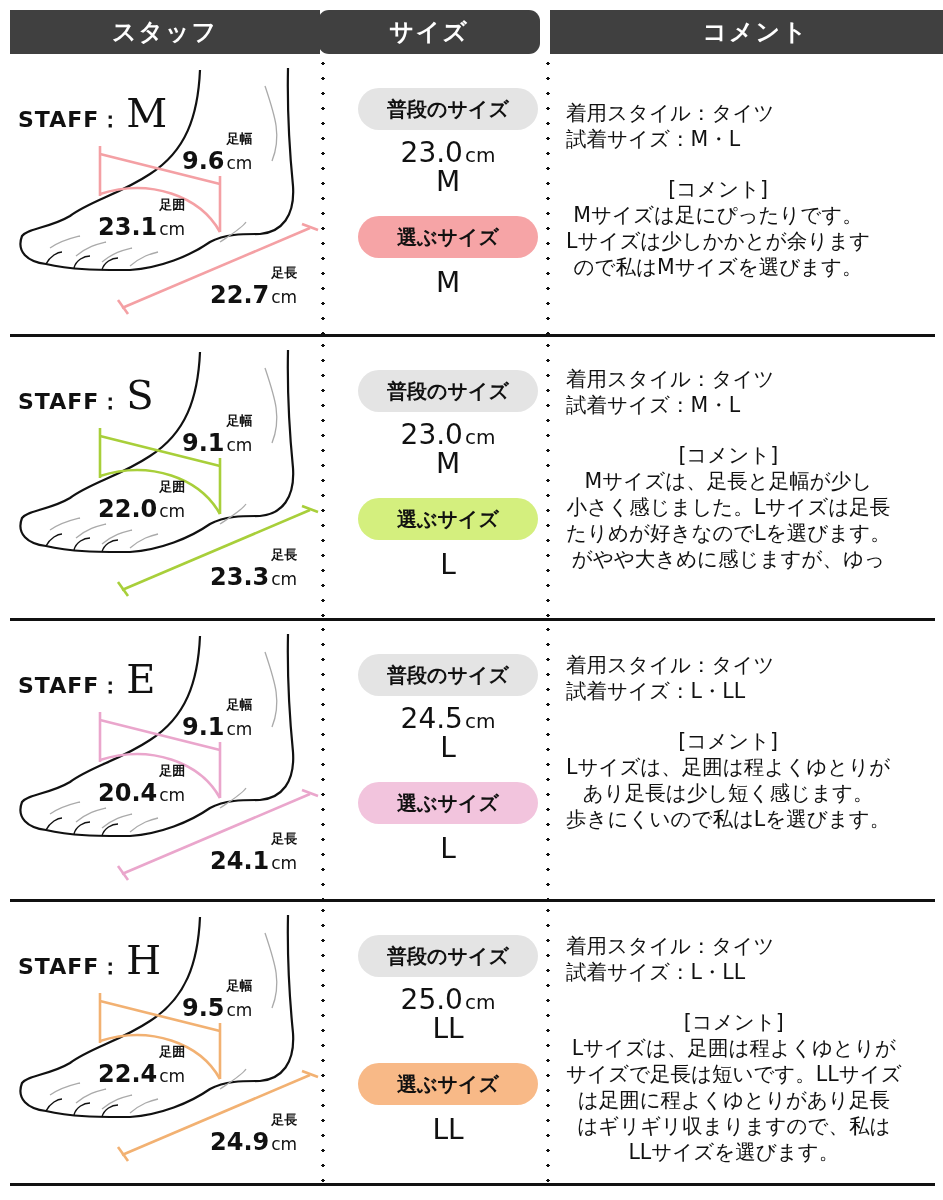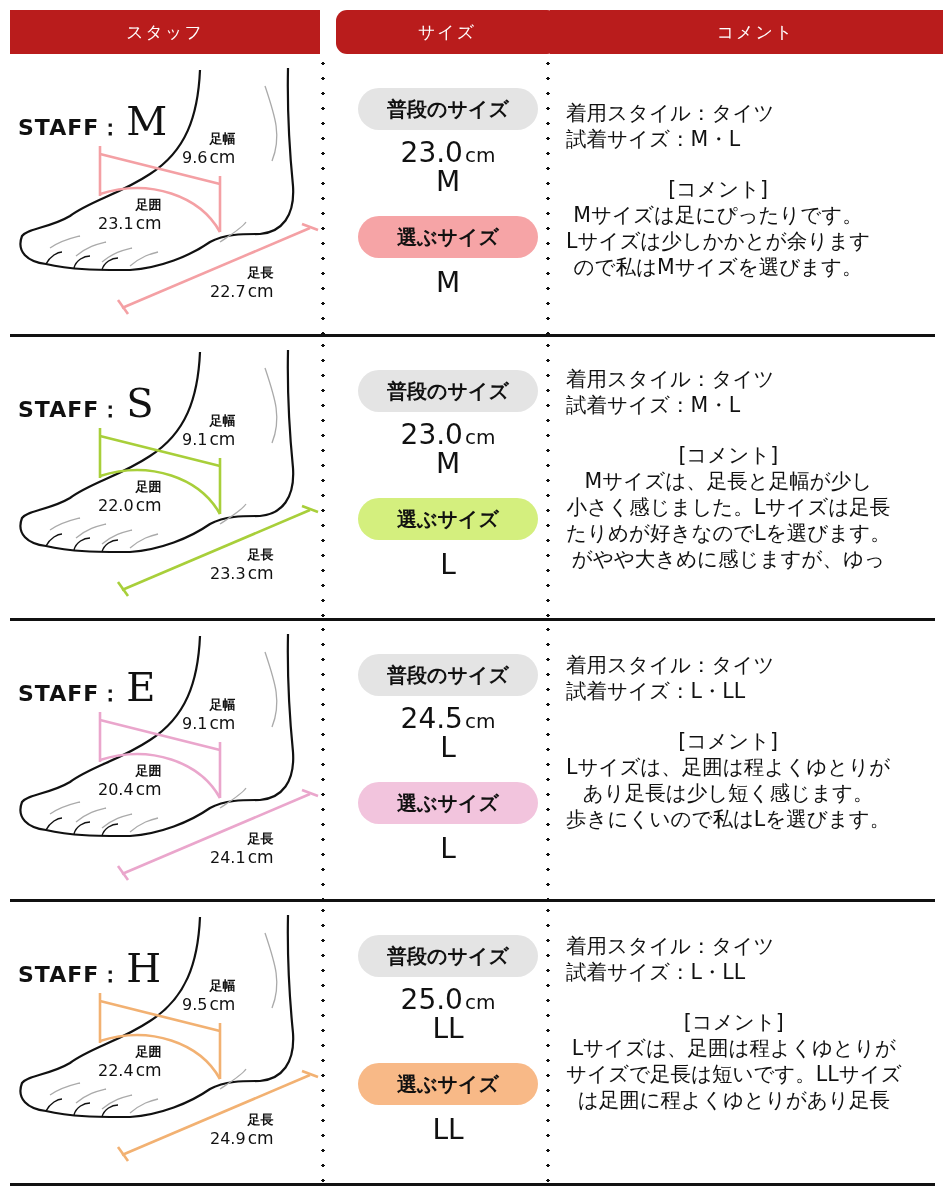--- a/index.html
+++ b/index.html
@@ -1,41 +1,41 @@
 <!DOCTYPE html>
 <html><head>
 <meta charset="utf-8">
 <style>
   * { box-sizing: border-box; margin: 0; padding: 0; }
   html, body { width: 943px; height: 1200px; background: #ffffff; overflow: hidden; }
   body { font-family: "DejaVu Sans", "Liberation Sans", sans-serif; color: #111; position: relative; }
 
   .header { position: absolute; top: 10px; left: 10px; width: 925px; height: 44px; }
-  .hcell { position: absolute; top: 0; height: 44px; background: #b91c1c; color: #fff;
-           font-size: 17px; font-weight: normal; display: flex; align-items: center; justify-content: center; letter-spacing: 2px; }
+  .hcell { position: absolute; top: 0; height: 44px; background: #404040; color: #fff;
+           font-size: 24px; font-weight: bold; display: flex; align-items: center; justify-content: center; letter-spacing: 2px; }
   .h1 { left: 0; width: 310px; }
-  .h2 { left: 326px; width: 222px; border-radius: 11px; }
+  .h2 { left: 308px; width: 222px; border-radius: 11px; }
   .h3 { left: 540px; width: 411px; }
 
   .row { position: absolute; left: 10px; width: 925px; }
   .row-sep { position: absolute; left: 10px; width: 925px; height: 3px; background: #111; }
 
   .vdots { position: absolute; top: 0; bottom: 0; width: 4px;
            background-image: radial-gradient(circle, #111 1.6px, transparent 1.8px);
            background-size: 4px 15px; background-repeat: repeat-y; }
   .vd1 { left: 311px; }
   .vd2 { left: 536px; }
 
   .foot-area { position: absolute; left: 0; top: 0; width: 310px; height: 100%; }
   .foot-svg { position: absolute; left: 0; top: 0; }
-  .staff-label { position: absolute; left: 8px; font-size: 22px; font-weight: bold; letter-spacing: 1px; display: flex; align-items: baseline; margin-top: 8px; }
+  .staff-label { position: absolute; left: 8px; font-size: 22px; font-weight: bold; letter-spacing: 1px; display: flex; align-items: baseline; }
   .staff-initial { font-family: "DejaVu Serif", "Liberation Serif", serif; font-weight: normal; font-size: 40px; margin-left: 4px; }
   .meas { position: absolute; text-align: right; line-height: 1; }
   .meas .lbl { font-size: 13px; font-weight: bold; display: block; margin-bottom: 4px; }
-  .meas .val { font-size: 16px; font-weight: normal; }
+  .meas .val { font-size: 24px; font-weight: bold; }
   .meas .unit { font-size: 17px; font-weight: normal; margin-left: 2px; }
 
   .size-col { position: absolute; left: 330px; width: 216px; top: 0; height: 100%; }
   .pill { position: absolute; left: 18px; width: 180px; height: 42px; border-radius: 21px;
           font-size: 20px; font-weight: bold; display: flex; align-items: center; justify-content: center; color: #111; }
   .pill-usual { background: #e4e4e4; }
   .size-usual { position: absolute; left: 0; width: 216px; text-align: center; line-height: 1.05; }
   .size-usual .cm-num { font-size: 28px; }
   .size-usual .cm-unit { font-size: 20px; margin-left: 2px; }
   .size-usual .sz { font-size: 28px; display: block; }
@@ -334,17 +334,19 @@
     <div class="comment-col">
       <div class="c-meta" style="top: 30px;">
         <p>着用スタイル：タイツ</p>
         <p>試着サイズ：L・LL</p>
       </div>
       <div class="c-body" style="top: 106px;">
         <p>[コメント]</p>
       <p>Lサイズは、足囲は程よくゆとりが</p>
           <p>サイズで足長は短いです。LLサイズ</p>
           <p>は足囲に程よくゆとりがあり足長</p>
+          <p>はギリギリ収まりますので、私は</p>
+          <p>LLサイズを選びます。</p>
         </div>
     </div>
   </div>
 <div class="row-sep" style="top: 1183px;"></div>
   </div>
 
 </body></html>

